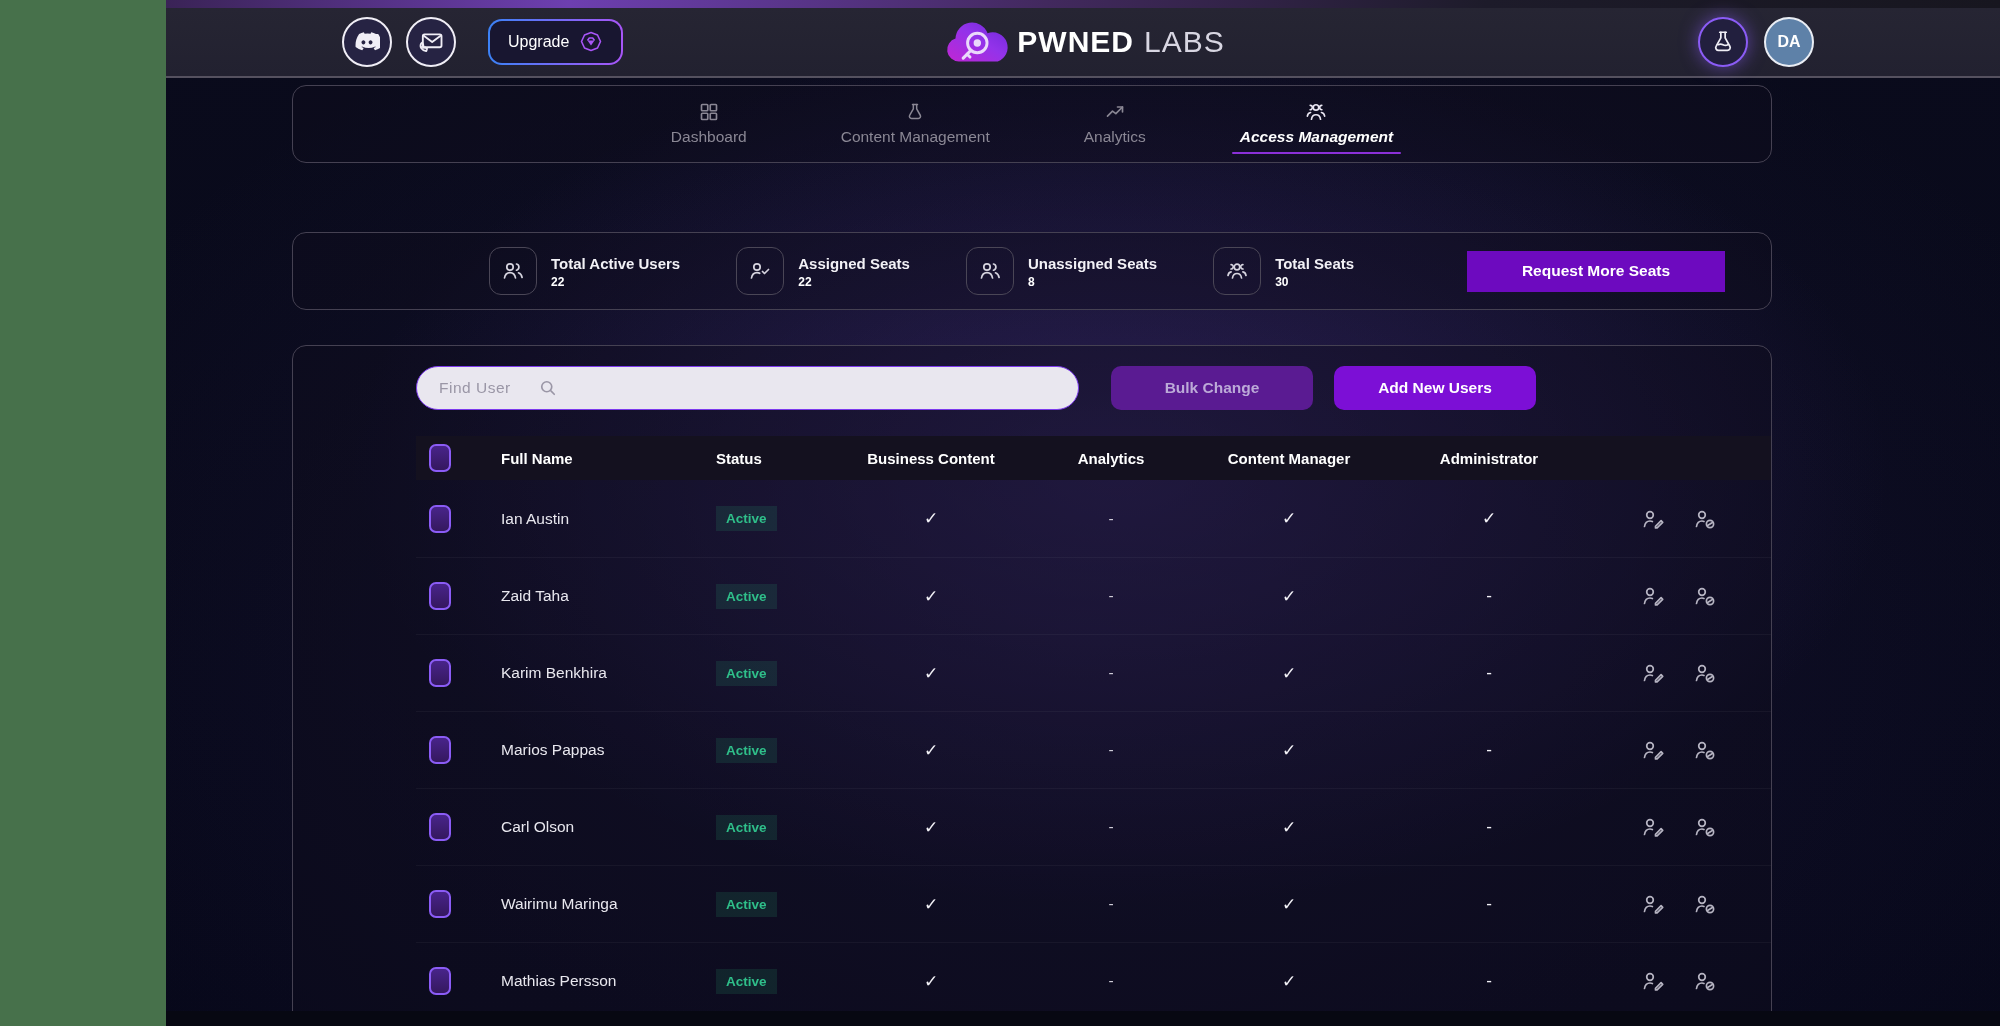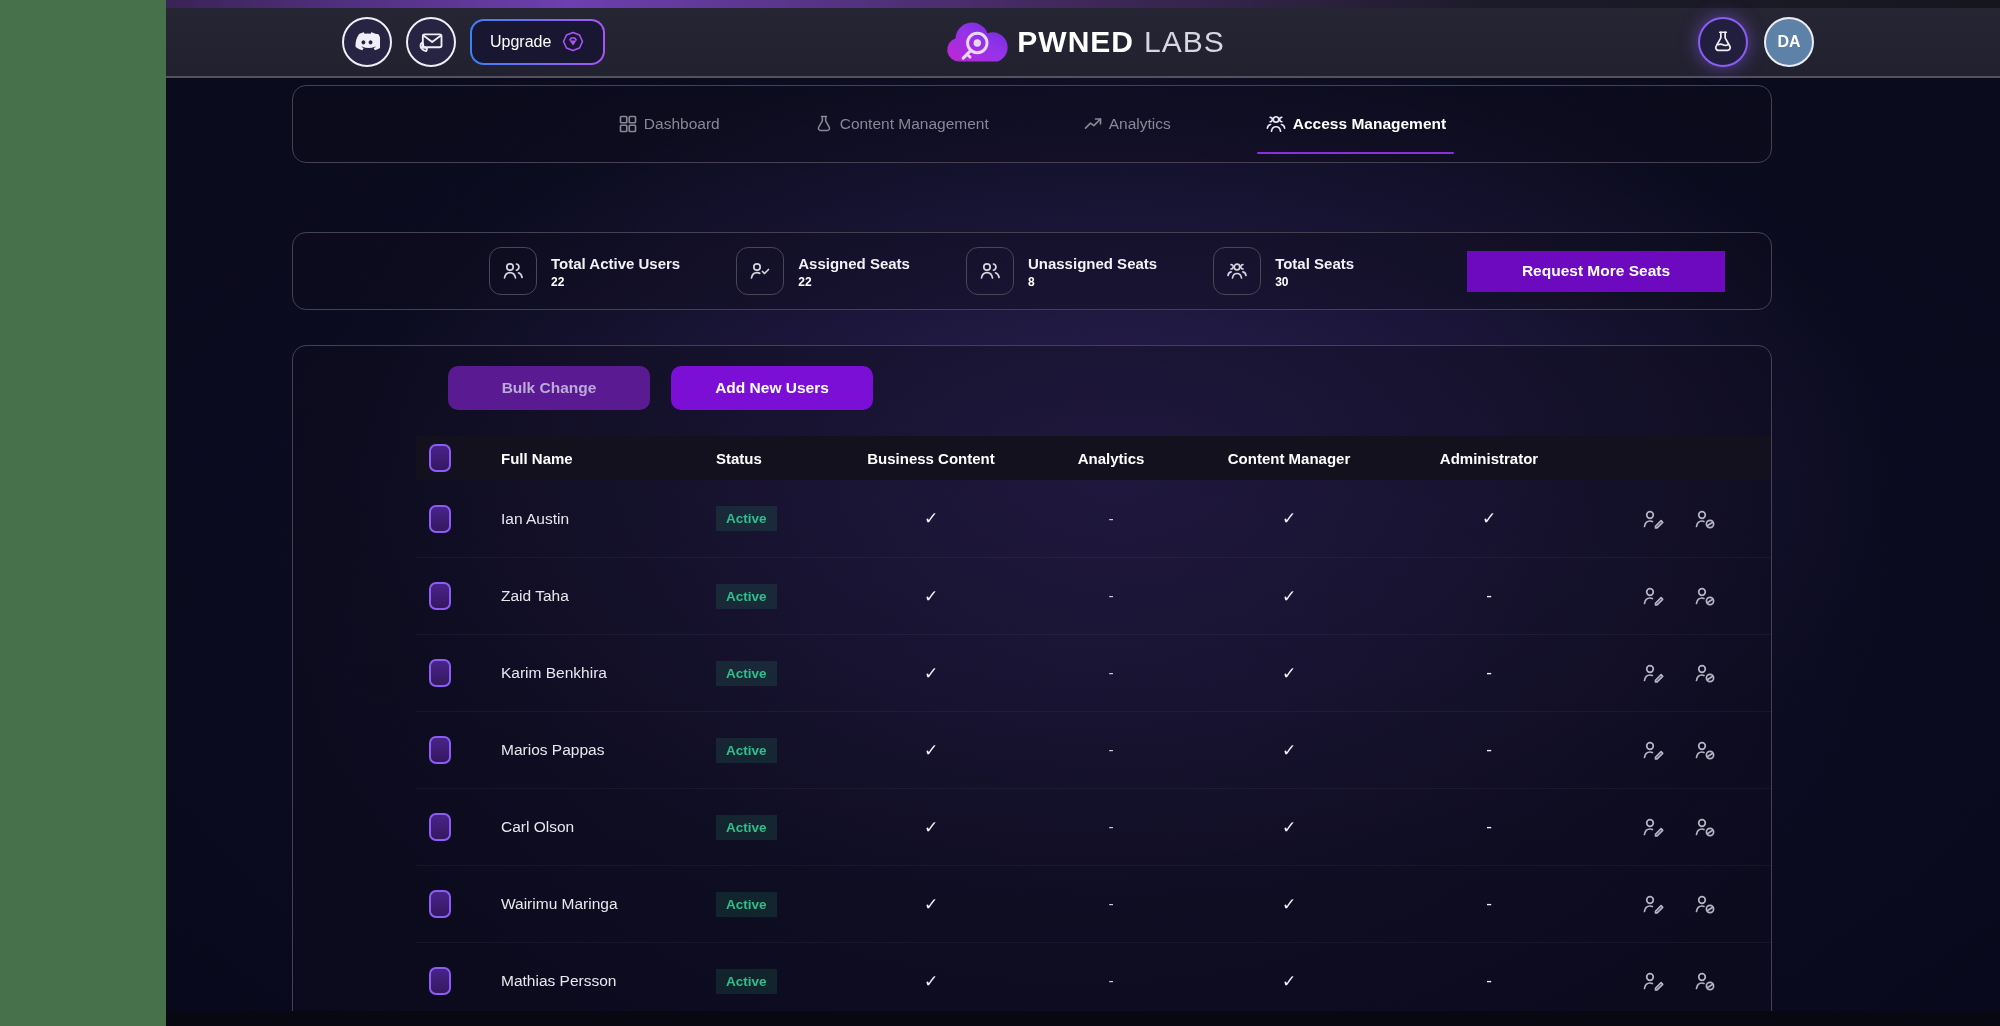--- a/index.html
+++ b/index.html
@@ -28,21 +28,21 @@
     border-bottom:2px solid #55515f;
     display:flex; align-items:center;
   }
   .topbar-left { display:flex; align-items:center; gap:14px; margin-left:176px; }
   .circle-btn {
     width:50px; height:50px; border-radius:50%; background:#262343;
     border:2px solid #f0eef6; display:flex; align-items:center; justify-content:center;
     cursor:pointer;
   }
   .upgrade-btn {
-    height:46px; padding:0 18px; border-radius:14px;
+    height:46px; padding:0 18px; margin-left:18px; border-radius:14px;
     display:flex; align-items:center; gap:10px; cursor:pointer;
     color:#fff; font-size:16px;
     border:2px solid transparent;
     background:linear-gradient(#181630,#181630) padding-box,
                linear-gradient(90deg,#3b82f6,#a855f7) border-box;
   }
   .logo { position:absolute; left:50%; top:50%; transform:translate(-50%,-50%); display:flex; align-items:center; gap:4px; }
   .logo-text { font-size:30px; letter-spacing:1px; color:#fff; white-space:nowrap; }
   .logo-text .bold { font-weight:800; }
   .logo-text .thin { font-weight:100; color:#d8d6e2; margin-left:10px; }
@@ -53,25 +53,25 @@
     border:2.5px solid #e9edf4; display:flex; align-items:center; justify-content:center;
     color:#fff; font-weight:700; font-size:16px; cursor:pointer;
   }
   
   .panel {
     position:absolute; left:126px; width:1480px; border:1.5px solid #454152; border-radius:14px;
     background:rgba(16,13,28,.38);
   }
   .nav-panel { top:85px; height:78px; display:flex; align-items:stretch; justify-content:center; gap:70px; }
   .tab {
-    position:relative; display:flex; flex-direction:row; align-items:center; justify-content:center;
+    position:relative; display:flex; flex-direction:column; align-items:center; justify-content:center;
     gap:6px; padding:0 12px; color:#8a8794; font-size:15.5px; cursor:pointer;
   }
   .tab svg { stroke:#8a8794; }
-  .tab.active { color:#fff; font-weight:600; }
+  .tab.active { color:#fff; font-weight:600;font-style:italic; }
   .tab.active svg { stroke:#e9e6f2; }
   .tab.active::after {
     content:""; position:absolute; left:4px; right:4px; bottom:8px; height:2.5px;
     background:#8b30d9; border-radius:2px;
   }
   
   .stats-panel { top:232px; height:78px; display:flex; align-items:center; }
   .stat { display:flex; align-items:center; gap:14px; }
   .stat:first-child { margin-left:196px; }
   .stat + .stat { margin-left:56px; }
@@ -303,20 +303,29 @@
         <div>
           <div class="stat-label">Total Seats</div>
           <div class="stat-value">30</div>
         </div>
       </div>
       <button class="request-btn">Request More Seats</button>
     </div>
 
     <div class="panel table-panel">
       <div class="toolbar">
+        <div class="search-wrap">
+          <input class="search-input" type="text" placeholder="Find User" style="">
+          <span class="search-icon">
+            <svg width="20" height="20" viewBox="0 0 24 24" fill="none" stroke="#9a96a6" stroke-width="2" stroke-linecap="round">
+              <circle cx="10.5" cy="10.5" r="6"></circle>
+                <path d="m15.5 15.5 4 4"></path>
+            </svg>
+          </span>
+        </div>
         <button class="toolbar-btn bulk-btn">Bulk Change</button>
         <button class="toolbar-btn add-btn">Add New Users</button>
       </div>
 
       <div class="grid-row thead">
         <div>
             <div class="cb"></div>
           </div>
         <div>Full Name</div>
         <div>Status</div>

